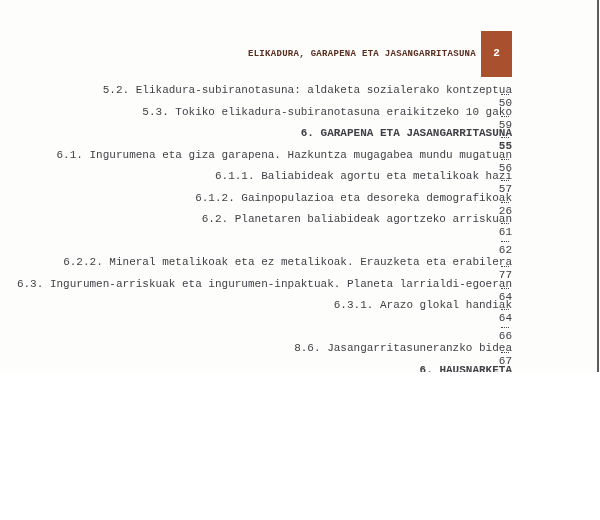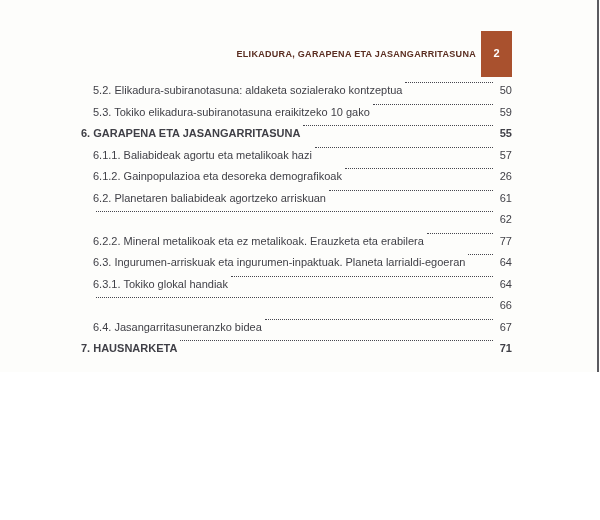--- a/index.html
+++ b/index.html
@@ -6,21 +6,21 @@
     margin: 0;
     padding: 0;
     background: #ffffff;
   }
   .screen {
     position: relative;
     width: 600px;
     height: 372px;
     background: #fdfdfb;
     overflow: hidden;
-    font-family: Liberation Sans, sans-serif;
+    font-family: Liberation Mono, monospace;
   }
   
   .right-edge {
     position: absolute;
     top: 0;
     right: 1px;
     width: 2px;
     height: 520px;
     background: #5b5b60;
   }
@@ -54,25 +54,26 @@
   }
   
   .toc {
     position: absolute;
     top: 84px;
     left: 81px;
     width: 431px;
   }
   .toc-row {
     display: flex;
-    align-items: flex-start;
+    align-items: flex-end;
     height: 21.5px;
     font-size: 11px;
     color: var(--text-color, #3f3f46);
     cursor: pointer;
+    flex-direction: column;
   }
   .toc-row.level-2 { padding-left: 12px; }
   .toc-row.bold .toc-label,
   .toc-row.bold .toc-page { font-weight: bold; }
   .toc-label {
     white-space: nowrap;
     flex-shrink: 0;
   }
   .toc-leader {
     flex: 1;
@@ -108,20 +109,25 @@
         <span class="toc-label">5.3. Tokiko elikadura-subiranotasuna eraikitzeko 10 gako</span>
         <span class="toc-leader"></span>
         <span class="toc-page">59</span>
       </div>
       <div class="toc-row level-1 bold">
         <span class="toc-label">6. GARAPENA ETA JASANGARRITASUNA</span>
         <span class="toc-leader"></span>
         <span class="toc-page">55</span>
       </div>
       <div class="toc-row level-2">
+        <span class="toc-label">6.1. Ingurumena eta giza garapena. Hazkuntza mugagabea mundu mugatuan</span>
+        <span class="toc-leader"></span>
+        <span class="toc-page">56</span>
+      </div>
+      <div class="toc-row level-2">
         <span class="toc-label">6.1.1. Baliabideak agortu eta metalikoak hazi</span>
         <span class="toc-leader"></span>
         <span class="toc-page">57</span>
       </div>
       <div class="toc-row level-2">
         <span class="toc-label">6.1.2. Gainpopulazioa eta desoreka demografikoak</span>
         <span class="toc-leader"></span>
         <span class="toc-page">26</span>
       </div>
       <div class="toc-row level-2">
@@ -137,35 +143,35 @@
         <span class="toc-label">6.2.2. Mineral metalikoak eta ez metalikoak. Erauzketa eta erabilera</span>
         <span class="toc-leader"></span>
         <span class="toc-page">77</span>
       </div>
       <div class="toc-row level-2">
         <span class="toc-label">6.3. Ingurumen-arriskuak eta ingurumen-inpaktuak. Planeta larrialdi-egoeran</span>
         <span class="toc-leader"></span>
         <span class="toc-page">64</span>
       </div>
       <div class="toc-row level-2">
-        <span class="toc-label">6.3.1.  Tokiko glokal handiak</span>
+        <span class="toc-label">6.3.1.  Arazo glokal handiak</span>
         <span class="toc-leader"></span>
         <span class="toc-page">64</span>
       </div>
       <div class="toc-row level-2">
         <span class="toc-leader"></span>
         <span class="toc-page">66</span>
       </div>
       <div class="toc-row level-2">
-        <span class="toc-label">6.4. Jasangarritasuneranzko bidea</span>
+        <span class="toc-label">8.6. Jasangarritasuneranzko bidea</span>
         <span class="toc-leader"></span>
         <span class="toc-page">67</span>
       </div>
       <div class="toc-row level-1 bold">
-        <span class="toc-label">7. HAUSNARKETA</span>
+        <span class="toc-label">6. HAUSNARKETA</span>
         <span class="toc-leader"></span>
         <span class="toc-page">71</span>
       </div>
     </div>
 
   <div class="right-edge"></div>
 
 </div>
 
 </body></html>

